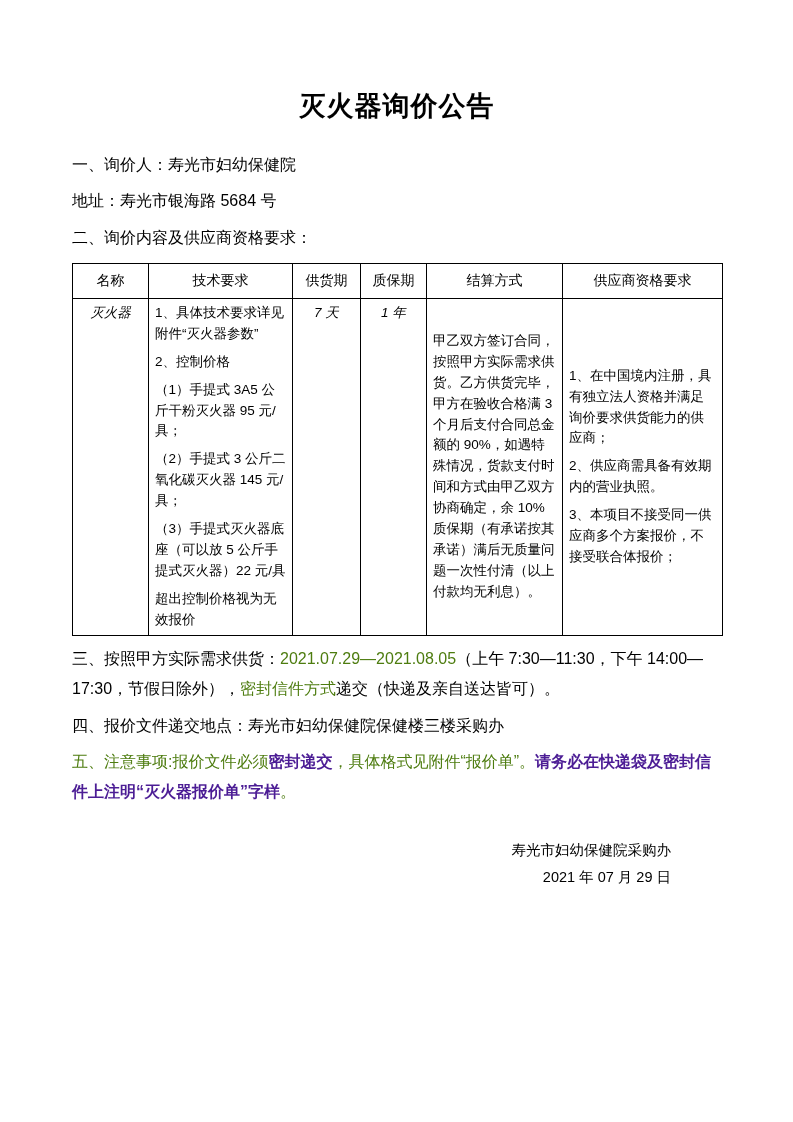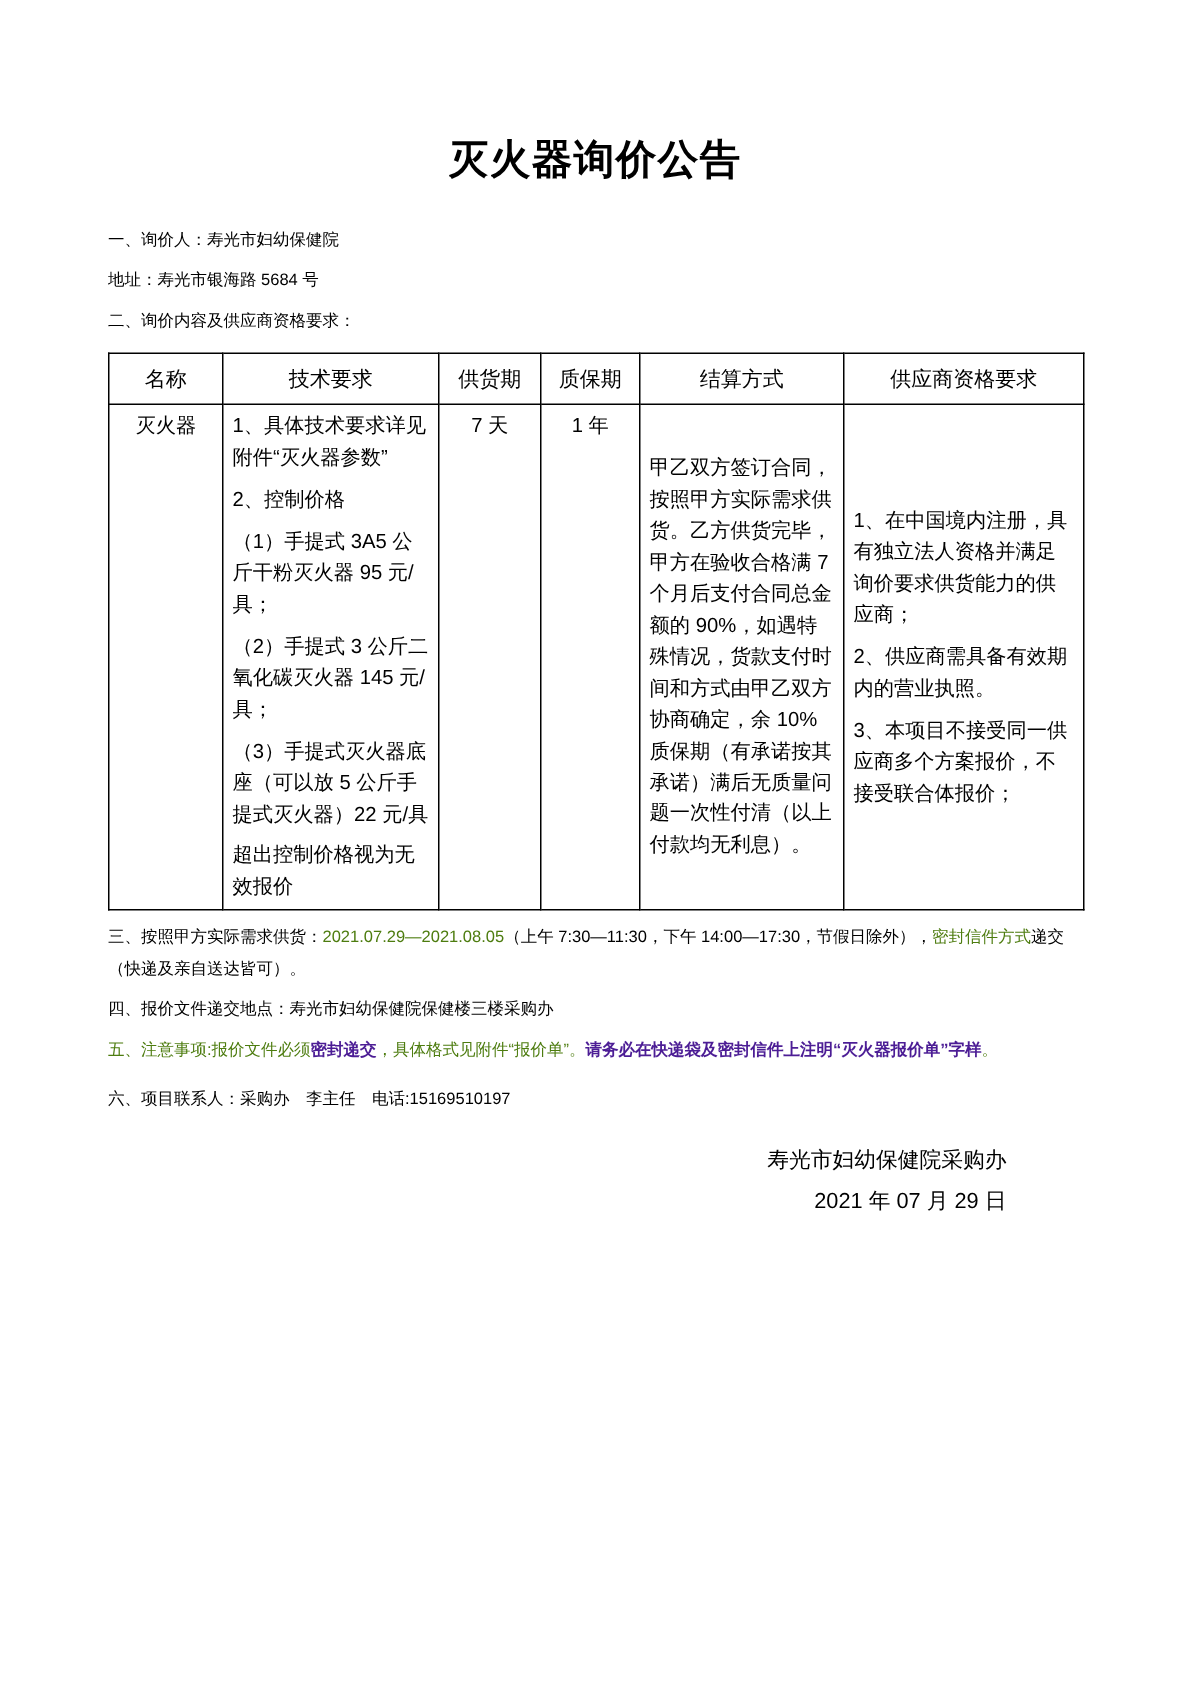--- a/index.html
+++ b/index.html
@@ -22,21 +22,21 @@
   }
   .doc-title {
     text-align: center;
     font-size: 27px;
     font-weight: bold;
     letter-spacing: 1px;
     margin: 8px 0 26px 0;
     font-family: "Liberation Serif", "DejaVu Serif", serif;
   }
   .para {
-    font-size: 11px;
+    font-size: 16px;
     line-height: 1.9;
     margin: 0 0 6px 0;
   }
   table.main {
     border-collapse: collapse;
     width: 100%;
     margin: 10px 0 8px 0;
     table-layout: fixed;
   }
   table.main th, table.main td {
@@ -50,20 +50,21 @@
   table.main th {
     text-align: center;
     font-weight: normal;
     vertical-align: middle;
     padding: 6px 4px;
     font-size: 14px;
   }
   td.center-mid {
     text-align: center;
     vertical-align: middle;
+    font-style: italic;
   }
   .cell-block p {
     margin: 0 0 7px 0;
   }
   .cell-block p:last-child {
     margin-bottom: 0;
   }
   .red {
     color: #4d7c0f;
   }
@@ -119,40 +120,39 @@
             <p>1、具体技术要求详见附件“灭火器参数”</p>
             <p>2、控制价格</p>
             <p>（1）手提式 3A5 公斤干粉灭火器 95 元/具；</p>
             <p>（2）手提式 3 公斤二氧化碳灭火器 145 元/具；</p>
             <p>（3）手提式灭火器底座（可以放 5 公斤手提式灭火器）22 元/具</p>
             <p>超出控制价格视为无效报价</p>
           </div>
         </td>
         <td class="center-mid">7 天</td>
         <td class="center-mid">1 年</td>
-        <td style="vertical-align:middle">甲乙双方签订合同，按照甲方实际需求供货。乙方供货完毕，甲方在验收合格满 7 个月后支付合同总金额的 90%，如遇特殊情况，货款支付时间和方式由甲乙双方协商确定，余 10% 质保期（有承诺按其承诺）满后无质量问题一次性付清（以上付款均无利息）。</td>
+        <td style="vertical-align:middle">甲乙双方签订合同，按照甲方实际需求供货。乙方供货完毕，甲方在验收合格满 3 个月后支付合同总金额的 90%，如遇特殊情况，货款支付时间和方式由甲乙双方协商确定，余 10% 质保期（有承诺按其承诺）满后无质量问题一次性付清（以上付款均无利息）。</td>
         <td style="vertical-align:middle">
           <div class="cell-block">
             <p>1、在中国境内注册，具有独立法人资格并满足询价要求供货能力的供应商；</p>
             <p>2、供应商需具备有效期内的营业执照。</p>
             <p>3、本项目不接受同一供应商多个方案报价，不接受联合体报价；</p>
           </div>
         </td>
       </tr>
     </tbody>
   </table>
 
   <p class="para"><span>三、按照甲方实际需求供货：</span><span class="red">2021.07.29—2021.08.05</span><span>（上午 7:30—11:30，下午 14:00—17:30，节假日除外），</span><span class="red">密封信件方式</span><span>递交（快递及亲自送达皆可）。</span></p>
 
   <p class="para">四、报价文件递交地点：寿光市妇幼保健院保健楼三楼采购办</p>
 
   <p class="para"><span class="red">五、注意事项:报价文件必须</span><span class="red-bold">密封递交</span><span class="red">，具体格式见附件“报价单”。</span><span class="red-bold">请务必在快递袋及密封信件上注明“灭火器报价单”字样</span><span class="red">。</span></p>
 
   <div class="spacer6"></div>
 
-  <p class="para">六、项目联系人：采购办　李主任　电话:15169510197</p>
 
   <div class="sign">
     <div>寿光市妇幼保健院采购办</div>
     <div>2021 年 07 月 29 日</div>
   </div>
 
 </div>
 
 </body></html>

